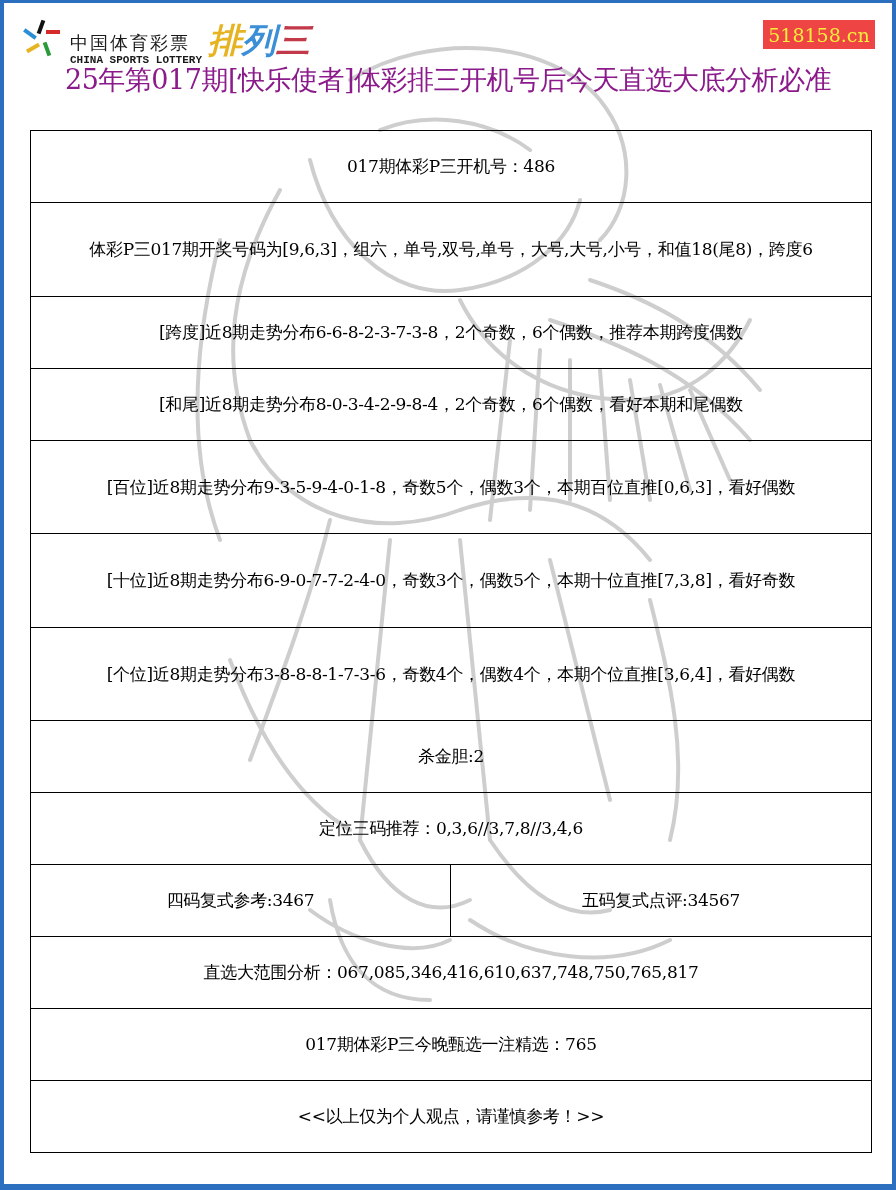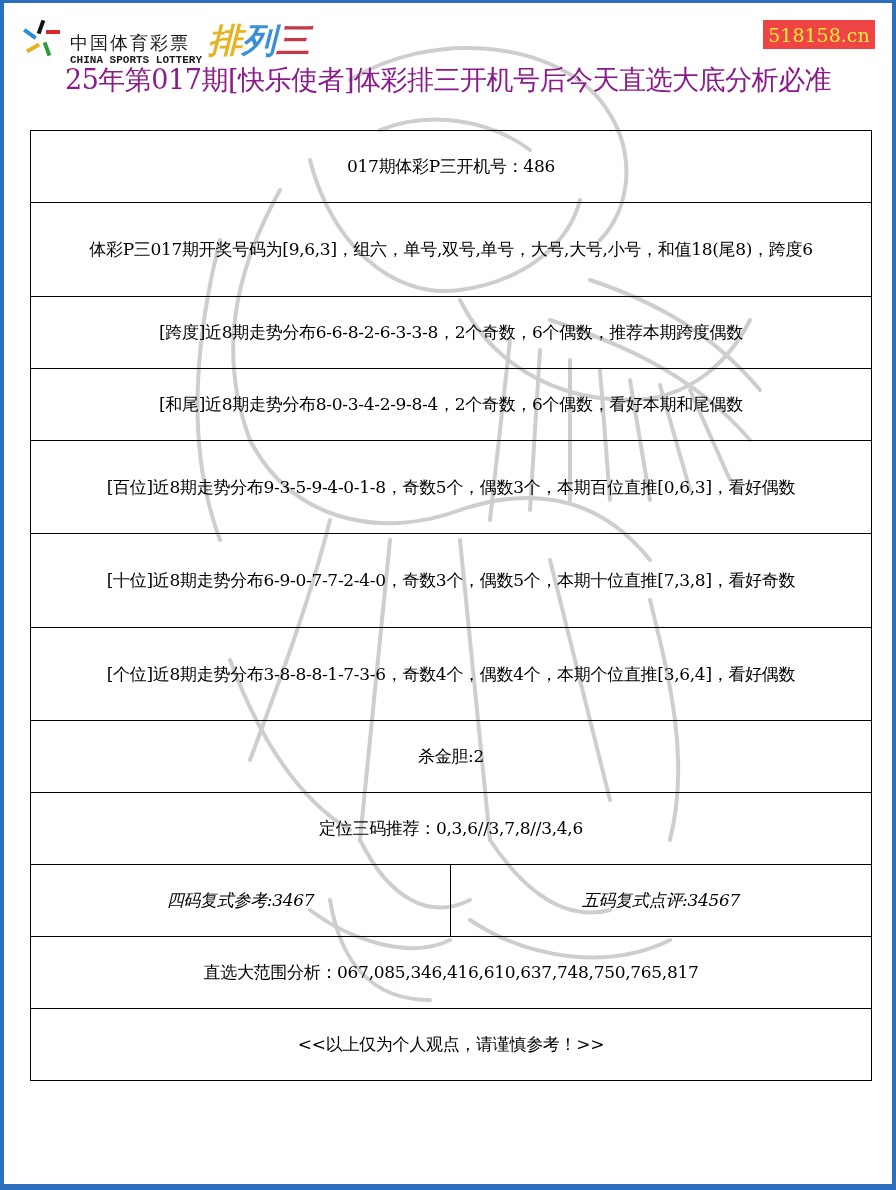--- a/index.html
+++ b/index.html
@@ -118,44 +118,47 @@
       <col style="width:421px">
     </colgroup>
   <tbody id="tbody">
       <tr style="height: 72px;">
         <td colspan="2" class="c">017期体彩P三开机号：486</td>
       </tr>
       <tr style="height: 94px;">
         <td colspan="2" class="l">体彩P三017期开奖号码为[9,6,3]，组六，单号,双号,单号，大号,大号,小号，和值18(尾8)，跨度6</td>
       </tr>
       <tr style="height: 72px;">
-        <td colspan="2" class="l">[跨度]近8期走势分布6-6-8-2-6-3-3-8，2个奇数，6个偶数，推荐本期跨度偶数</td>
+        <td colspan="2" class="l">[跨度]近8期走势分布6-6-8-2-3-7-3-8，2个奇数，6个偶数，推荐本期跨度偶数</td>
       </tr>
       <tr style="height: 72px;">
         <td colspan="2" class="l">[和尾]近8期走势分布8-0-3-4-2-9-8-4，2个奇数，6个偶数，看好本期和尾偶数</td>
       </tr>
       <tr style="height: 93px;">
         <td colspan="2" class="l">[百位]近8期走势分布9-3-5-9-4-0-1-8，奇数5个，偶数3个，本期百位直推[0,6,3]，看好偶数</td>
       </tr>
       <tr style="height: 94px;">
         <td colspan="2" class="l">[十位]近8期走势分布6-9-0-7-7-2-4-0，奇数3个，偶数5个，本期十位直推[7,3,8]，看好奇数</td>
       </tr>
       <tr style="height: 93px;">
         <td colspan="2" class="l">[个位]近8期走势分布3-8-8-8-1-7-3-6，奇数4个，偶数4个，本期个位直推[3,6,4]，看好偶数</td>
       </tr>
       <tr style="height: 72px;">
         <td colspan="2" class="c">杀金胆:2</td>
       </tr>
       <tr style="height: 72px;">
         <td colspan="2" class="c">定位三码推荐：0,3,6//3,7,8//3,4,6</td>
       </tr>
-      <tr style="height: 72px; font-style: italic;">
+      <tr style="height: 72px;">
         <td class="c">四码复式参考:3467</td>
         <td class="c">五码复式点评:34567</td>
       </tr>
       <tr style="height: 72px; margin-top: 36px;">
         <td colspan="2" class="c">直选大范围分析：067,085,346,416,610,637,748,750,765,817</td>
+      </tr>
+      <tr style="height: 72px;">
+        <td colspan="2" class="c">017期体彩P三今晚甄选一注精选：765</td>
       </tr>
       <tr style="height: 72px;">
         <td colspan="2" class="c">&lt;&lt;以上仅为个人观点，请谨慎参考！&gt;&gt;</td>
       </tr>
     </tbody>
 </table>
 
 </body></html>

